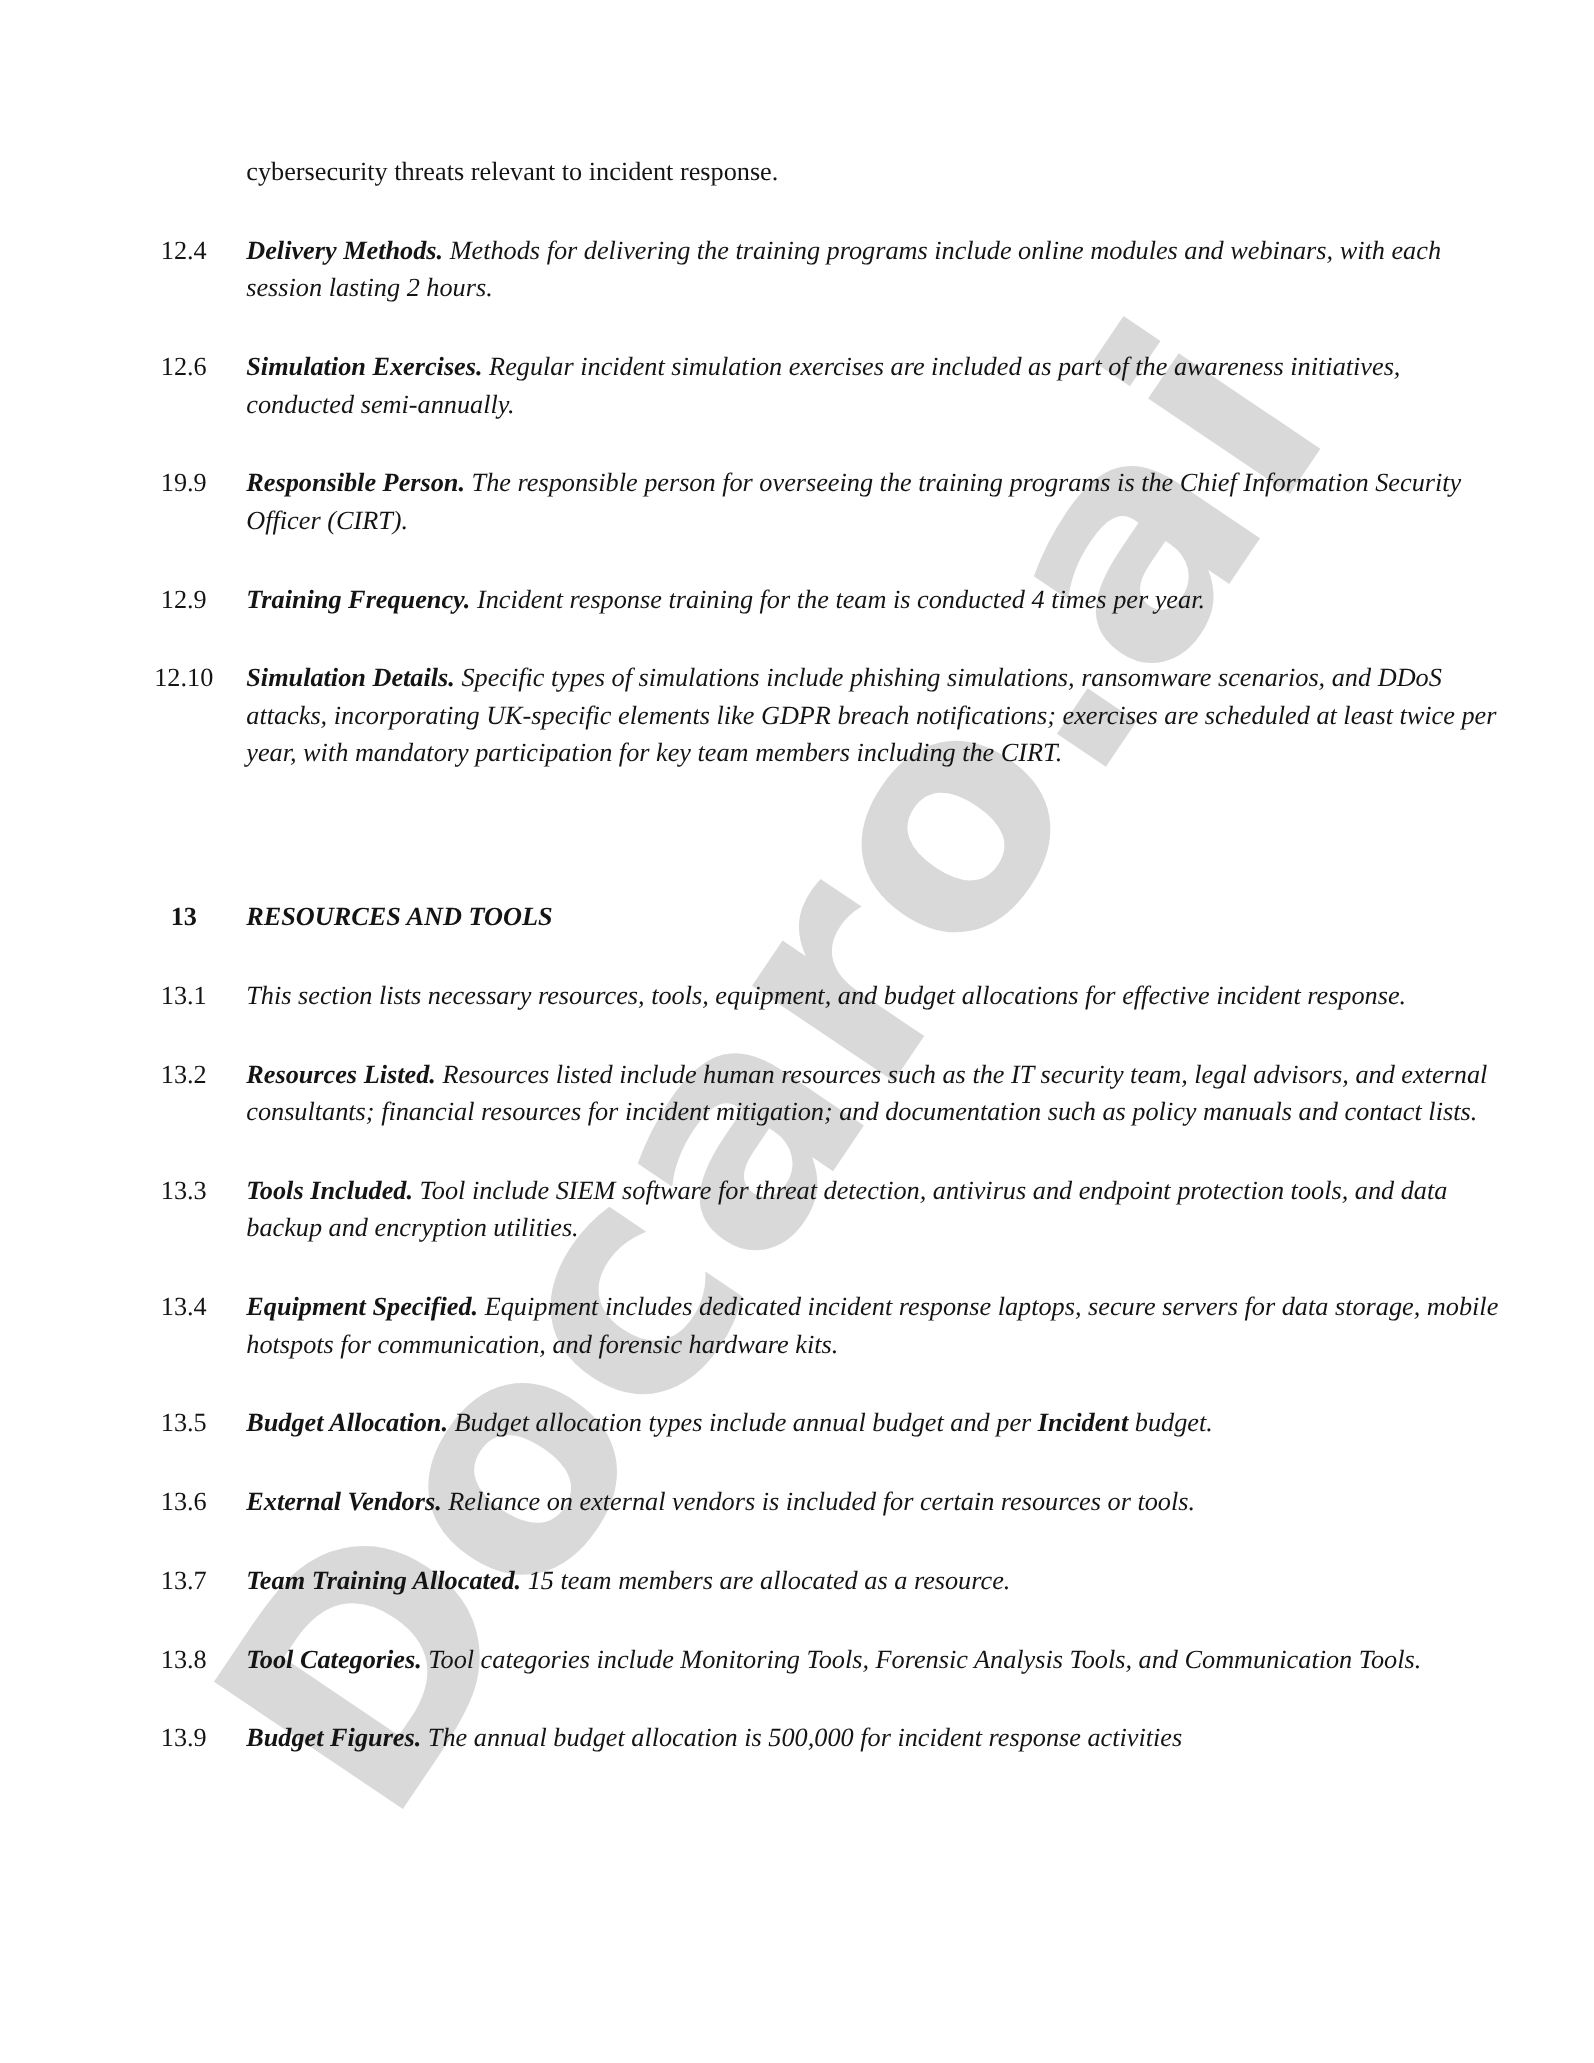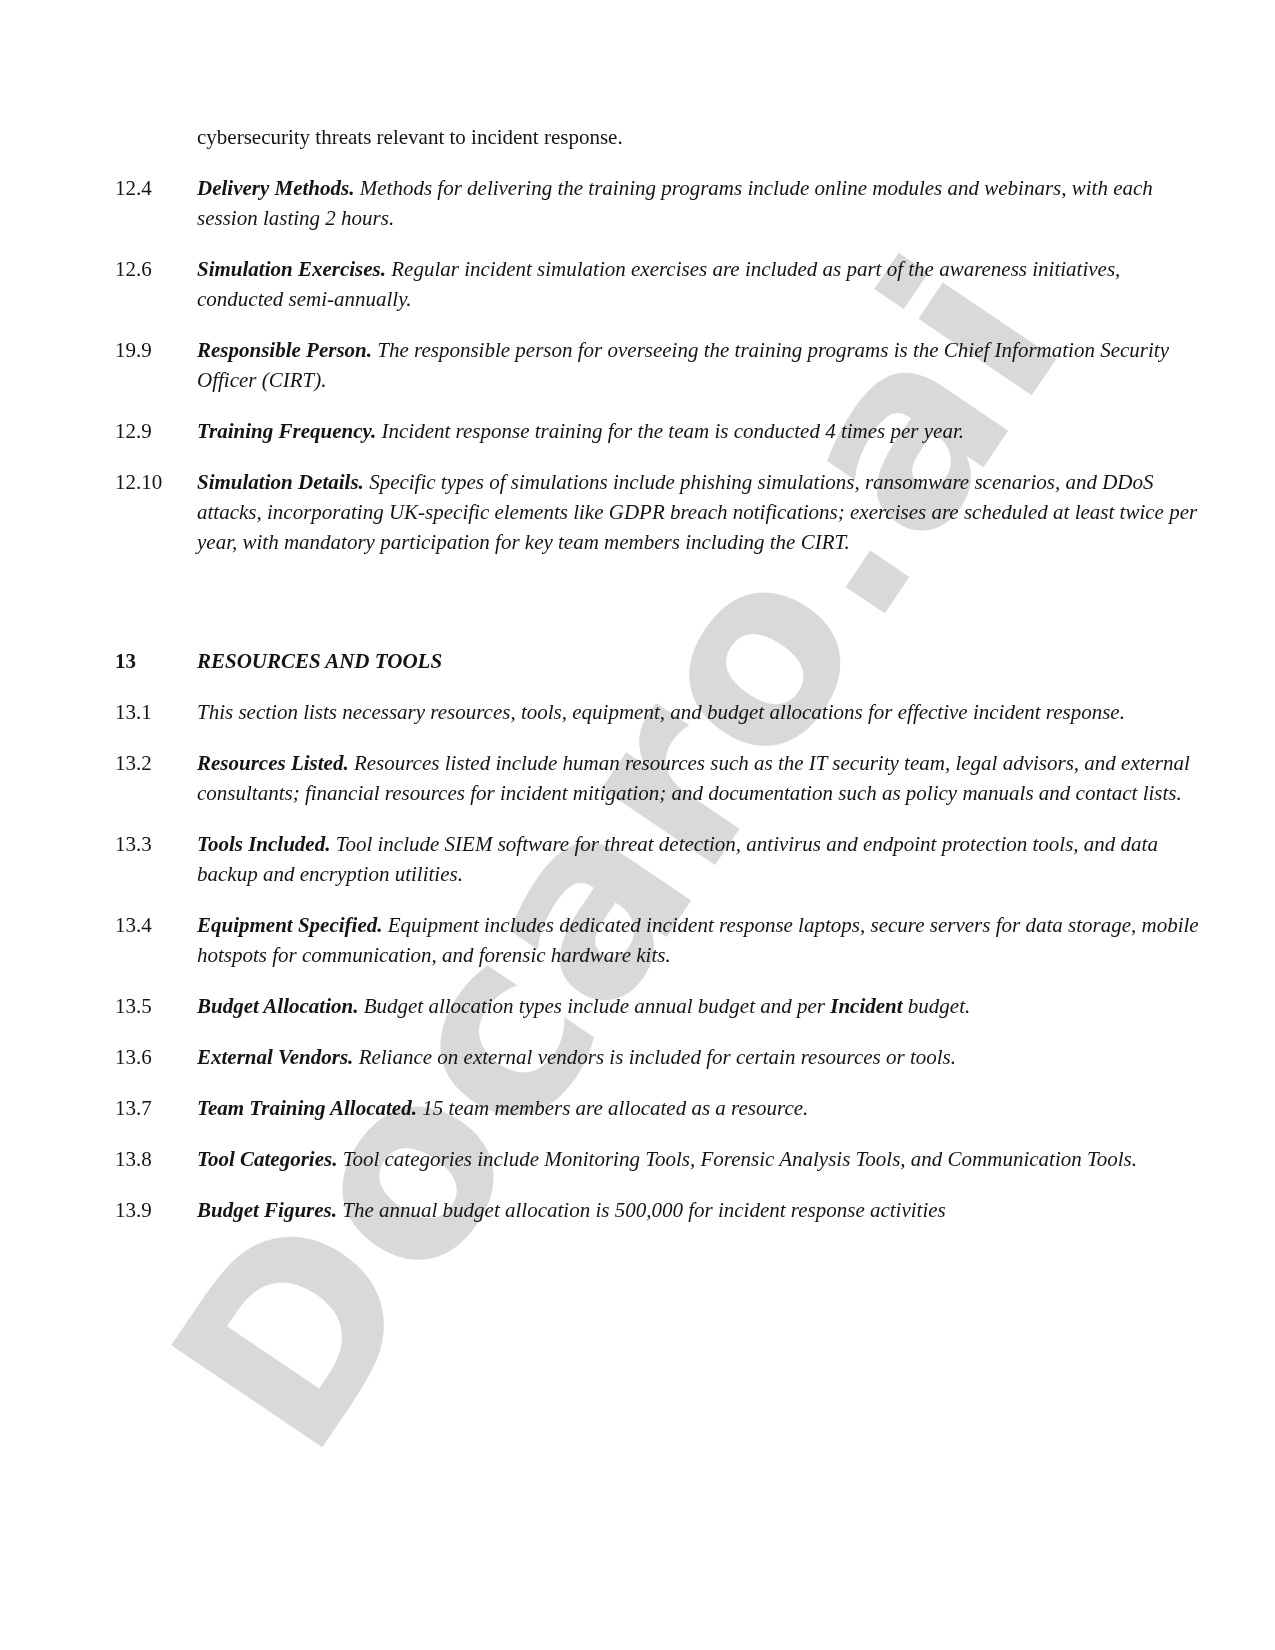--- a/index.html
+++ b/index.html
@@ -32,23 +32,24 @@
   .content {
     position: relative;
     z-index: 1;
     padding: 122px 65px 0 115px;
   }
   .para { margin: 0 0 21px 0; }
   .intro { margin-left: 82px; }
   .item { display: flex; align-items: baseline; }
   .num {
     flex: 0 0 64px;
-    text-align: left;
+    text-align: center;
     margin-right: 18px;
     white-space: nowrap;
+    margin-top: 12px;
   }
   .body-text { flex: 1 1 auto; font-style: italic; }
   .b { font-weight: bold; }
   .section-heading { padding-top: 68px; }
   .section-heading .num, .section-heading .body-text { font-weight: bold; }
 </style>
 </head>
 <body>
 
 <div class="page">

